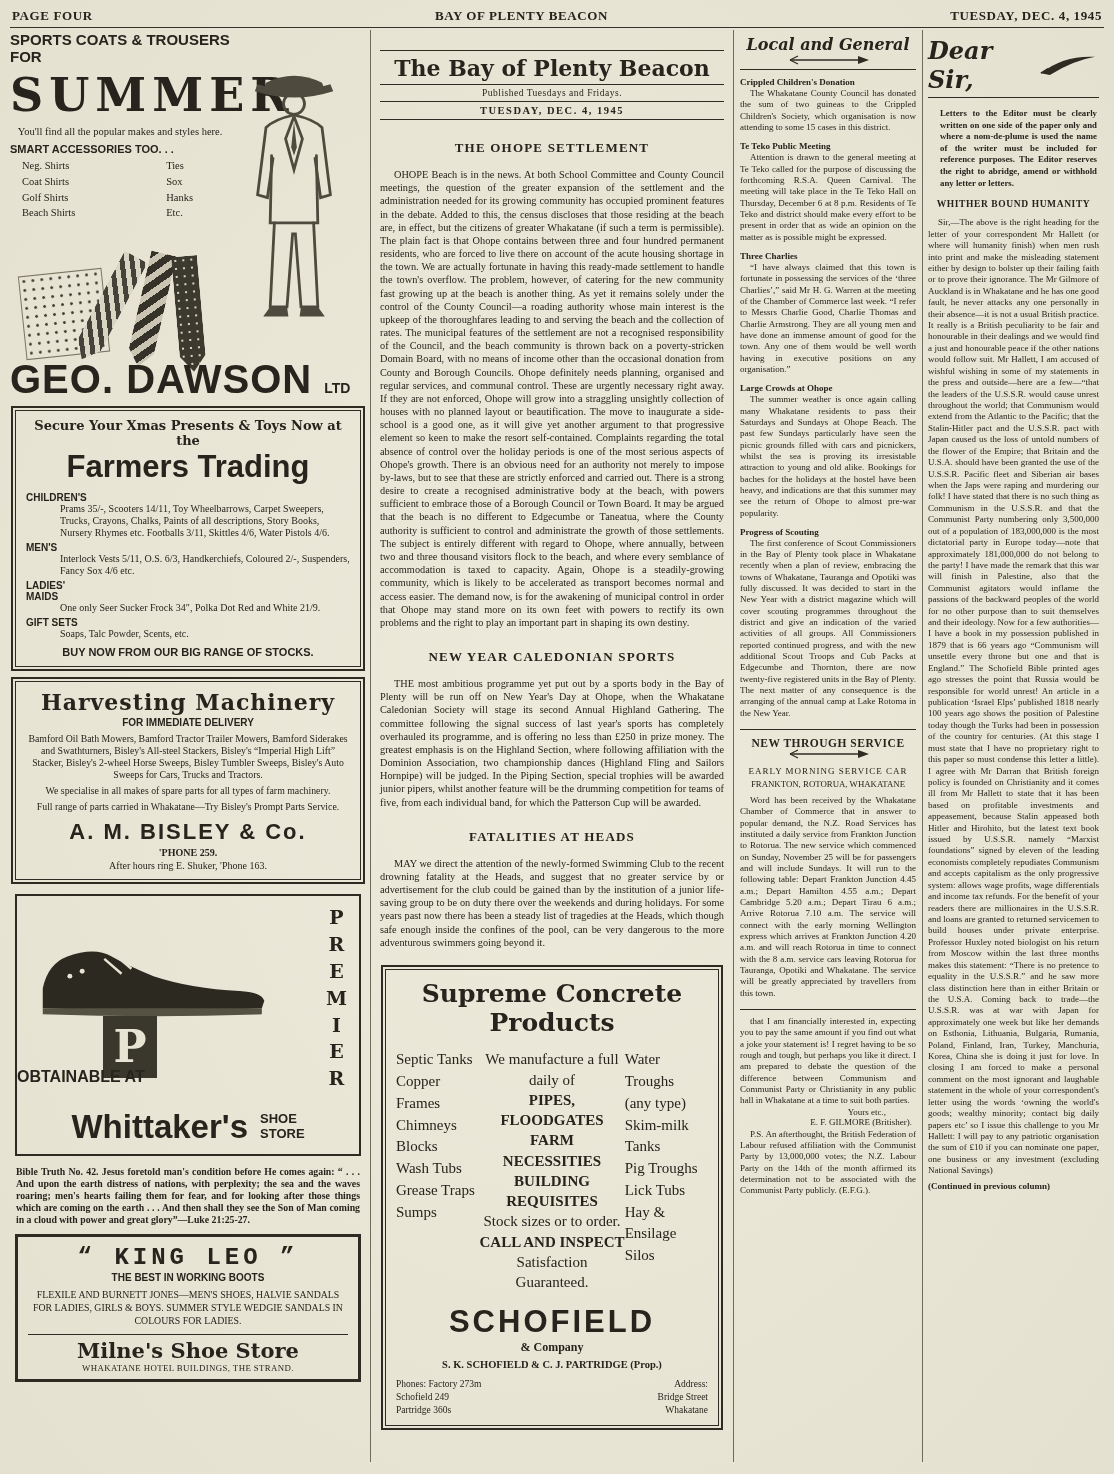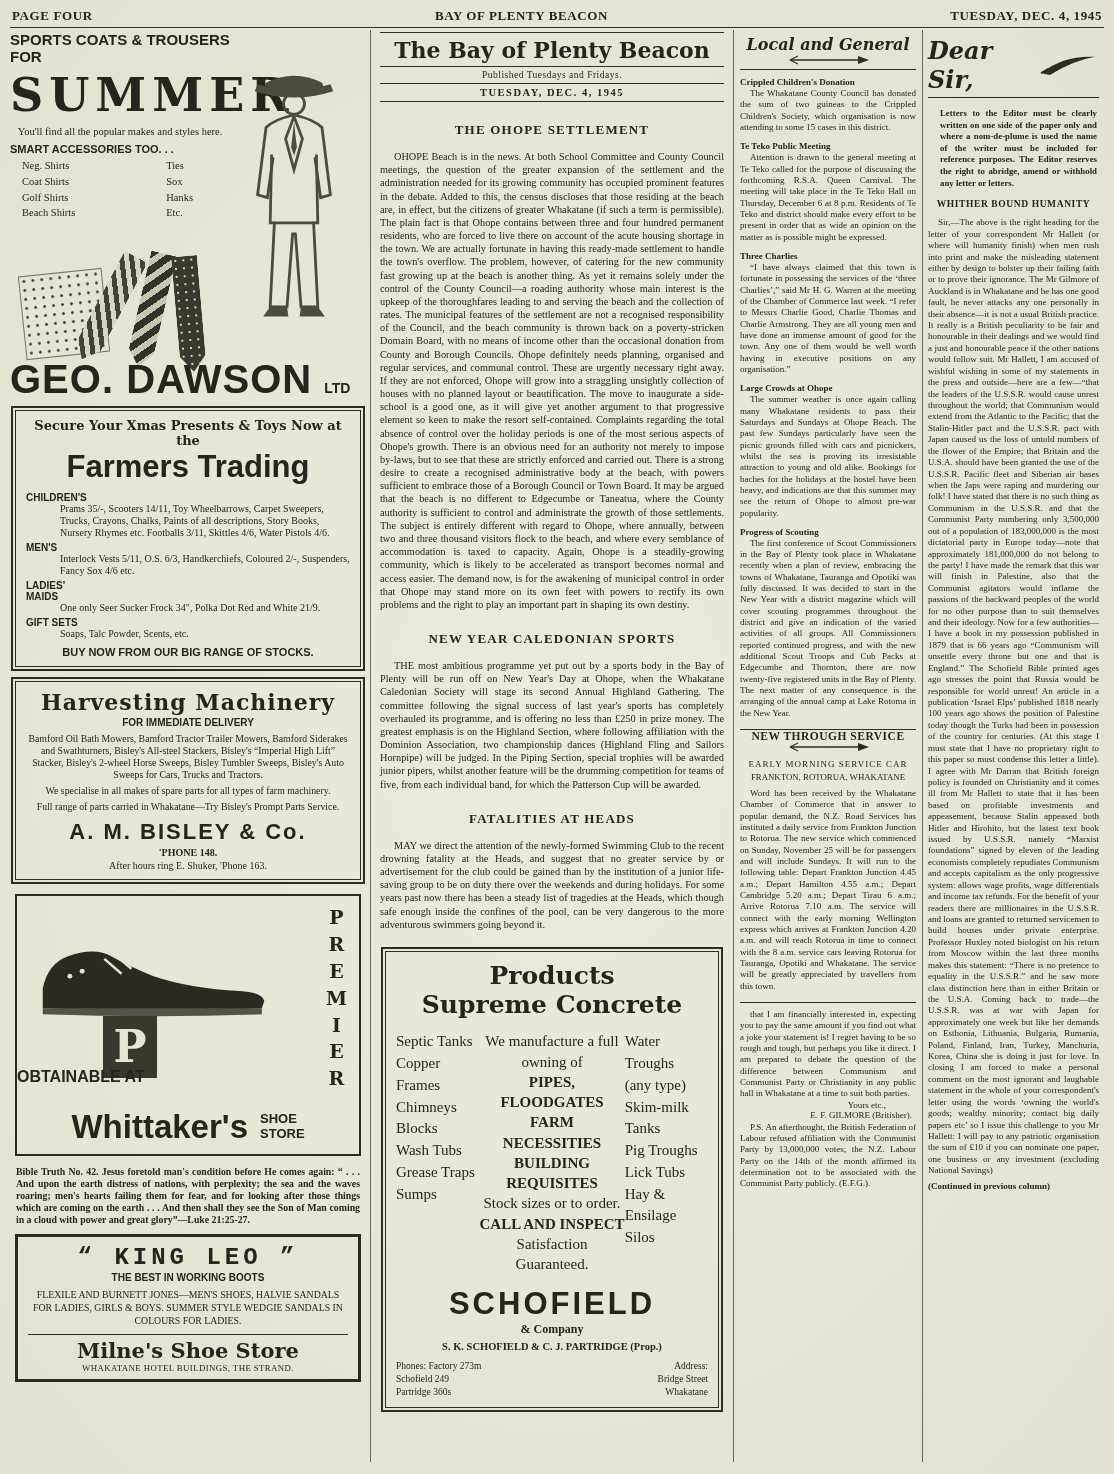--- a/index.html
+++ b/index.html
@@ -68,21 +68,21 @@
   .bible { font-weight:bold; font-size:9.8px; line-height:1.24; text-align:justify; margin:8px 6px; }
 
   .kingleo { border:3px solid #2e2b22; margin:6px 5px 0; padding:7px 10px 6px; text-align:center; }
   .k-title { font-family:Liberation Mono, monospace; font-weight:bold; font-size:24px; letter-spacing:4px; }
   .k-sub { font-family:"Liberation Sans",sans-serif; font-weight:bold; font-size:10px; margin:1px 0 6px; }
   .k-body { font-size:9.8px; line-height:1.3; }
   .k-store { border-top:1.5px solid #2e2b22; margin-top:6px; padding-top:3px; font-family:"DejaVu Serif",serif; font-weight:bold; font-size:21px; }
   .k-addr { font-size:8.8px; letter-spacing:.4px; }
 
   
-  .masthead { border-top:1.5px solid #2e2b22; border-bottom:1.5px solid #2e2b22; text-align:center; padding:4px 0 3px; margin-top:2px; }
+  .masthead { border-top:1.5px solid #2e2b22; border-bottom:1.5px solid #2e2b22; text-align:center; padding:4px 0 3px; margin-top:20px; }
   .mast-title { font-family:"DejaVu Serif",serif; font-weight:bold; font-size:22px; }
   .mast-pub { font-size:9.5px; border-top:1px solid #2e2b22; margin-top:3px; padding-top:3px; letter-spacing:.5px; }
   .mast-date { font-weight:bold; font-size:10.5px; border-top:1px solid #2e2b22; margin-top:3px; padding-top:3px; letter-spacing:1.5px; }
   .a-head { text-align:center; font-weight:bold; font-size:13px; letter-spacing:1.2px; margin:20px 0 12px; }
   .a-body { font-size:10.3px; line-height:1.28; text-align:justify; text-indent:14px; }
 
   .schofield { border:1px solid #2e2b22; outline:2px solid #2e2b22; outline-offset:2px; margin:20px 5px 6px; padding:10px 10px 8px; }
   .s-title { text-align:center; font-family:"DejaVu Serif",serif; font-weight:bold; font-size:25px; line-height:1.15; }
   .s-row { display:flex; justify-content:space-between; margin-top:12px; font-size:15px; line-height:1.45; }
   .s-left, .s-right { width:86px; }
@@ -95,21 +95,21 @@
   .s-addr { text-align:right; }
 
   
   .c3 { font-size:9px; }
   .lg-head { font-family:"DejaVu Serif",serif; font-style:italic; font-weight:bold; font-size:16px; text-align:center; padding:3px 0 1px; }
   .orn { display:block; margin:0 auto 4px; }
   .lg-wrap { border-bottom:1px solid #2e2b22; margin-bottom:7px; }
   .n-item { margin-bottom:8px; }
   .n-head { font-weight:bold; font-size:9px; margin-bottom:1px; }
   .n-body { text-align:justify; text-indent:10px; font-size:9px; line-height:1.26; }
-  .svc { border-top:1px solid #2e2b22; margin-top:10px; padding-top:0; text-align:center; }
+  .svc { border-top:1px solid #2e2b22; margin-top:10px; padding-top:7px; text-align:center; }
   .svc-head { font-weight:bold; font-size:11.5px; letter-spacing:.5px; }
   .svc-sub { font-size:9px; letter-spacing:1px; margin-top:7px; }
   .svc-route { font-size:8.8px; margin-top:3px; }
   .svc-body { margin-top:6px; }
   .cont { border-top:1px solid #2e2b22; margin-top:10px; padding-top:6px; }
   .cont-close { text-align:right; padding-right:30px; }
   .cont-sig { text-align:right; padding-right:4px; }
   .cont-ps { text-align:justify; text-indent:10px; line-height:1.26; margin-top:2px; }
 
   
@@ -204,21 +204,21 @@
         <div class="f-footer">BUY NOW FROM OUR BIG RANGE OF STOCKS.</div>
       </div>
 
       <div class="boxdbl bisley">
         <div class="b-title">Harvesting Machinery</div>
         <div class="b-sub">FOR IMMEDIATE DELIVERY</div>
         <div class="b-body">Bamford Oil Bath Mowers, Bamford Tractor Trailer Mowers, Bamford Siderakes and Swathturners, Bisley's All-steel Stackers, Bisley's “Imperial High Lift” Stacker, Bisley's 2-wheel Horse Sweeps, Bisley Tumbler Sweeps, Bisley's Auto Sweeps for Cars, Trucks and Tractors.</div>
         <div class="b-body">We specialise in all makes of spare parts for all types of farm machinery.</div>
         <div class="b-body">Full range of parts carried in Whakatane—Try Bisley's Prompt Parts Service.</div>
         <div class="b-name">A. M. BISLEY &amp; Co.</div>
-        <div class="b-phone">'PHONE 148.</div>
+        <div class="b-phone">'PHONE 259.</div>
         <div class="b-after">After hours ring E. Shuker, 'Phone 163.</div>
       </div>
 
       <div class="premier">
         <div class="p-vert pre">P
 R
 E
 M
 I
 E
@@ -269,34 +269,34 @@
         <div class="a-body">THE most ambitious programme yet put out by a sports body in the Bay of Plenty will be run off on New Year's Day at Ohope, when the Whakatane Caledonian Society will stage its second Annual Highland Gathering. The committee following the signal success of last year's sports has completely overhauled its programme, and is offering no less than £250 in prize money. The greatest emphasis is on the Highland Section, where following affiliation with the Dominion Association, two championship dances (Highland Fling and Sailors Hornpipe) will be judged. In the Piping Section, special trophies will be awarded junior pipers, whilst another feature will be the drumming competition for teams of five, from each individual band, for which the Patterson Cup will be awarded.</div>
       </div>
 
       <div>
         <div class="a-head">FATALITIES AT HEADS</div>
         <div class="a-body">MAY we direct the attention of the newly-formed Swimming Club to the recent drowning fatality at the Heads, and suggest that no greater service by or advertisement for the club could be gained than by the institution of a junior life-saving group to be on duty there over the weekends and during holidays. For some years past now there has been a steady list of tragedies at the Heads, which though safe enough inside the confines of the pool, can be very dangerous to the more adventurous swimmers going beyond it.</div>
       </div>
 
       <div class="schofield">
         <div class="s-title">
+          <div>Supreme Concrete</div>
           <div>Products</div>
-          <div>Supreme Concrete</div>
         </div>
         <div class="s-row">
           <div class="s-left pre">Septic Tanks
 Copper Frames
 Chimneys
 Blocks
 Wash Tubs
 Grease Traps
 Sumps</div>
           <div class="s-mid">
             <div class="pre">We manufacture a full
-owning of</div>
+daily of</div>
             <div class="pre s-mid-bold">PIPES, FLOODGATES
 FARM NECESSITIES
 BUILDING REQUISITES</div>
             <div>Stock sizes or to order.</div>
             <div class="s-mid-bold">CALL AND INSPECT</div>
             <div>Satisfaction Guaranteed.</div>
           </div>
           <div class="s-right pre">Water Troughs
 (any type)
 Skim-milk Tanks

